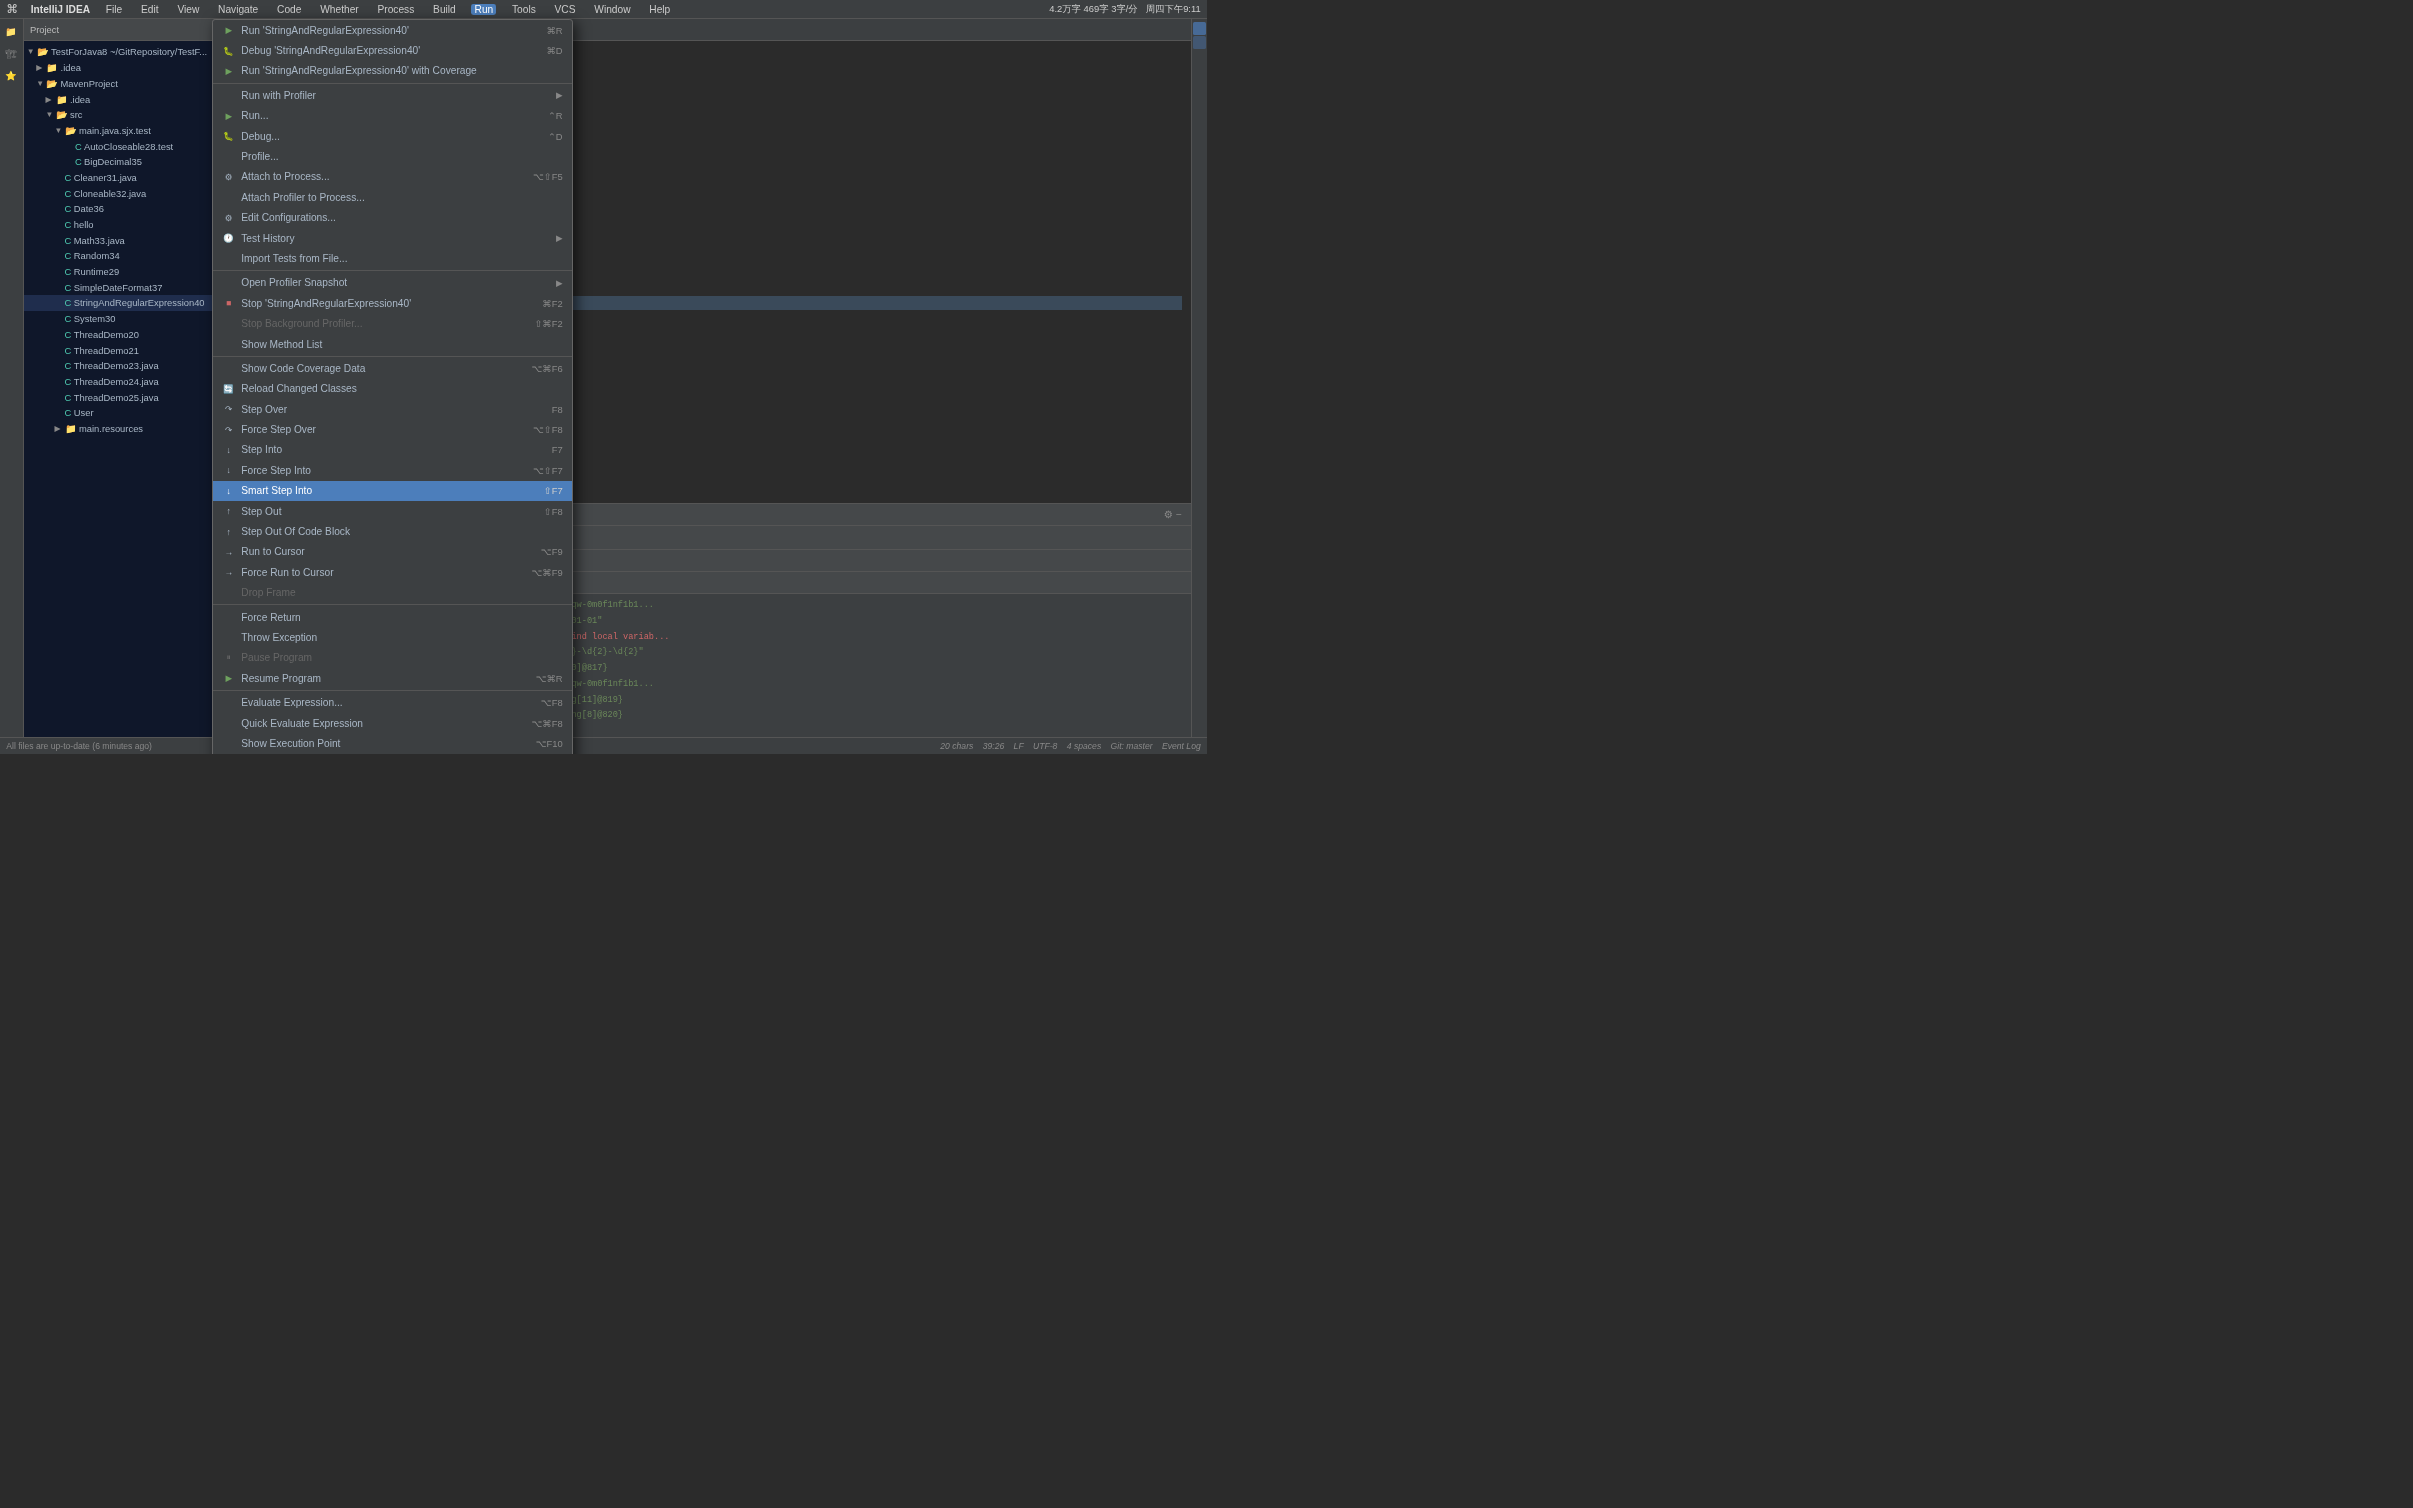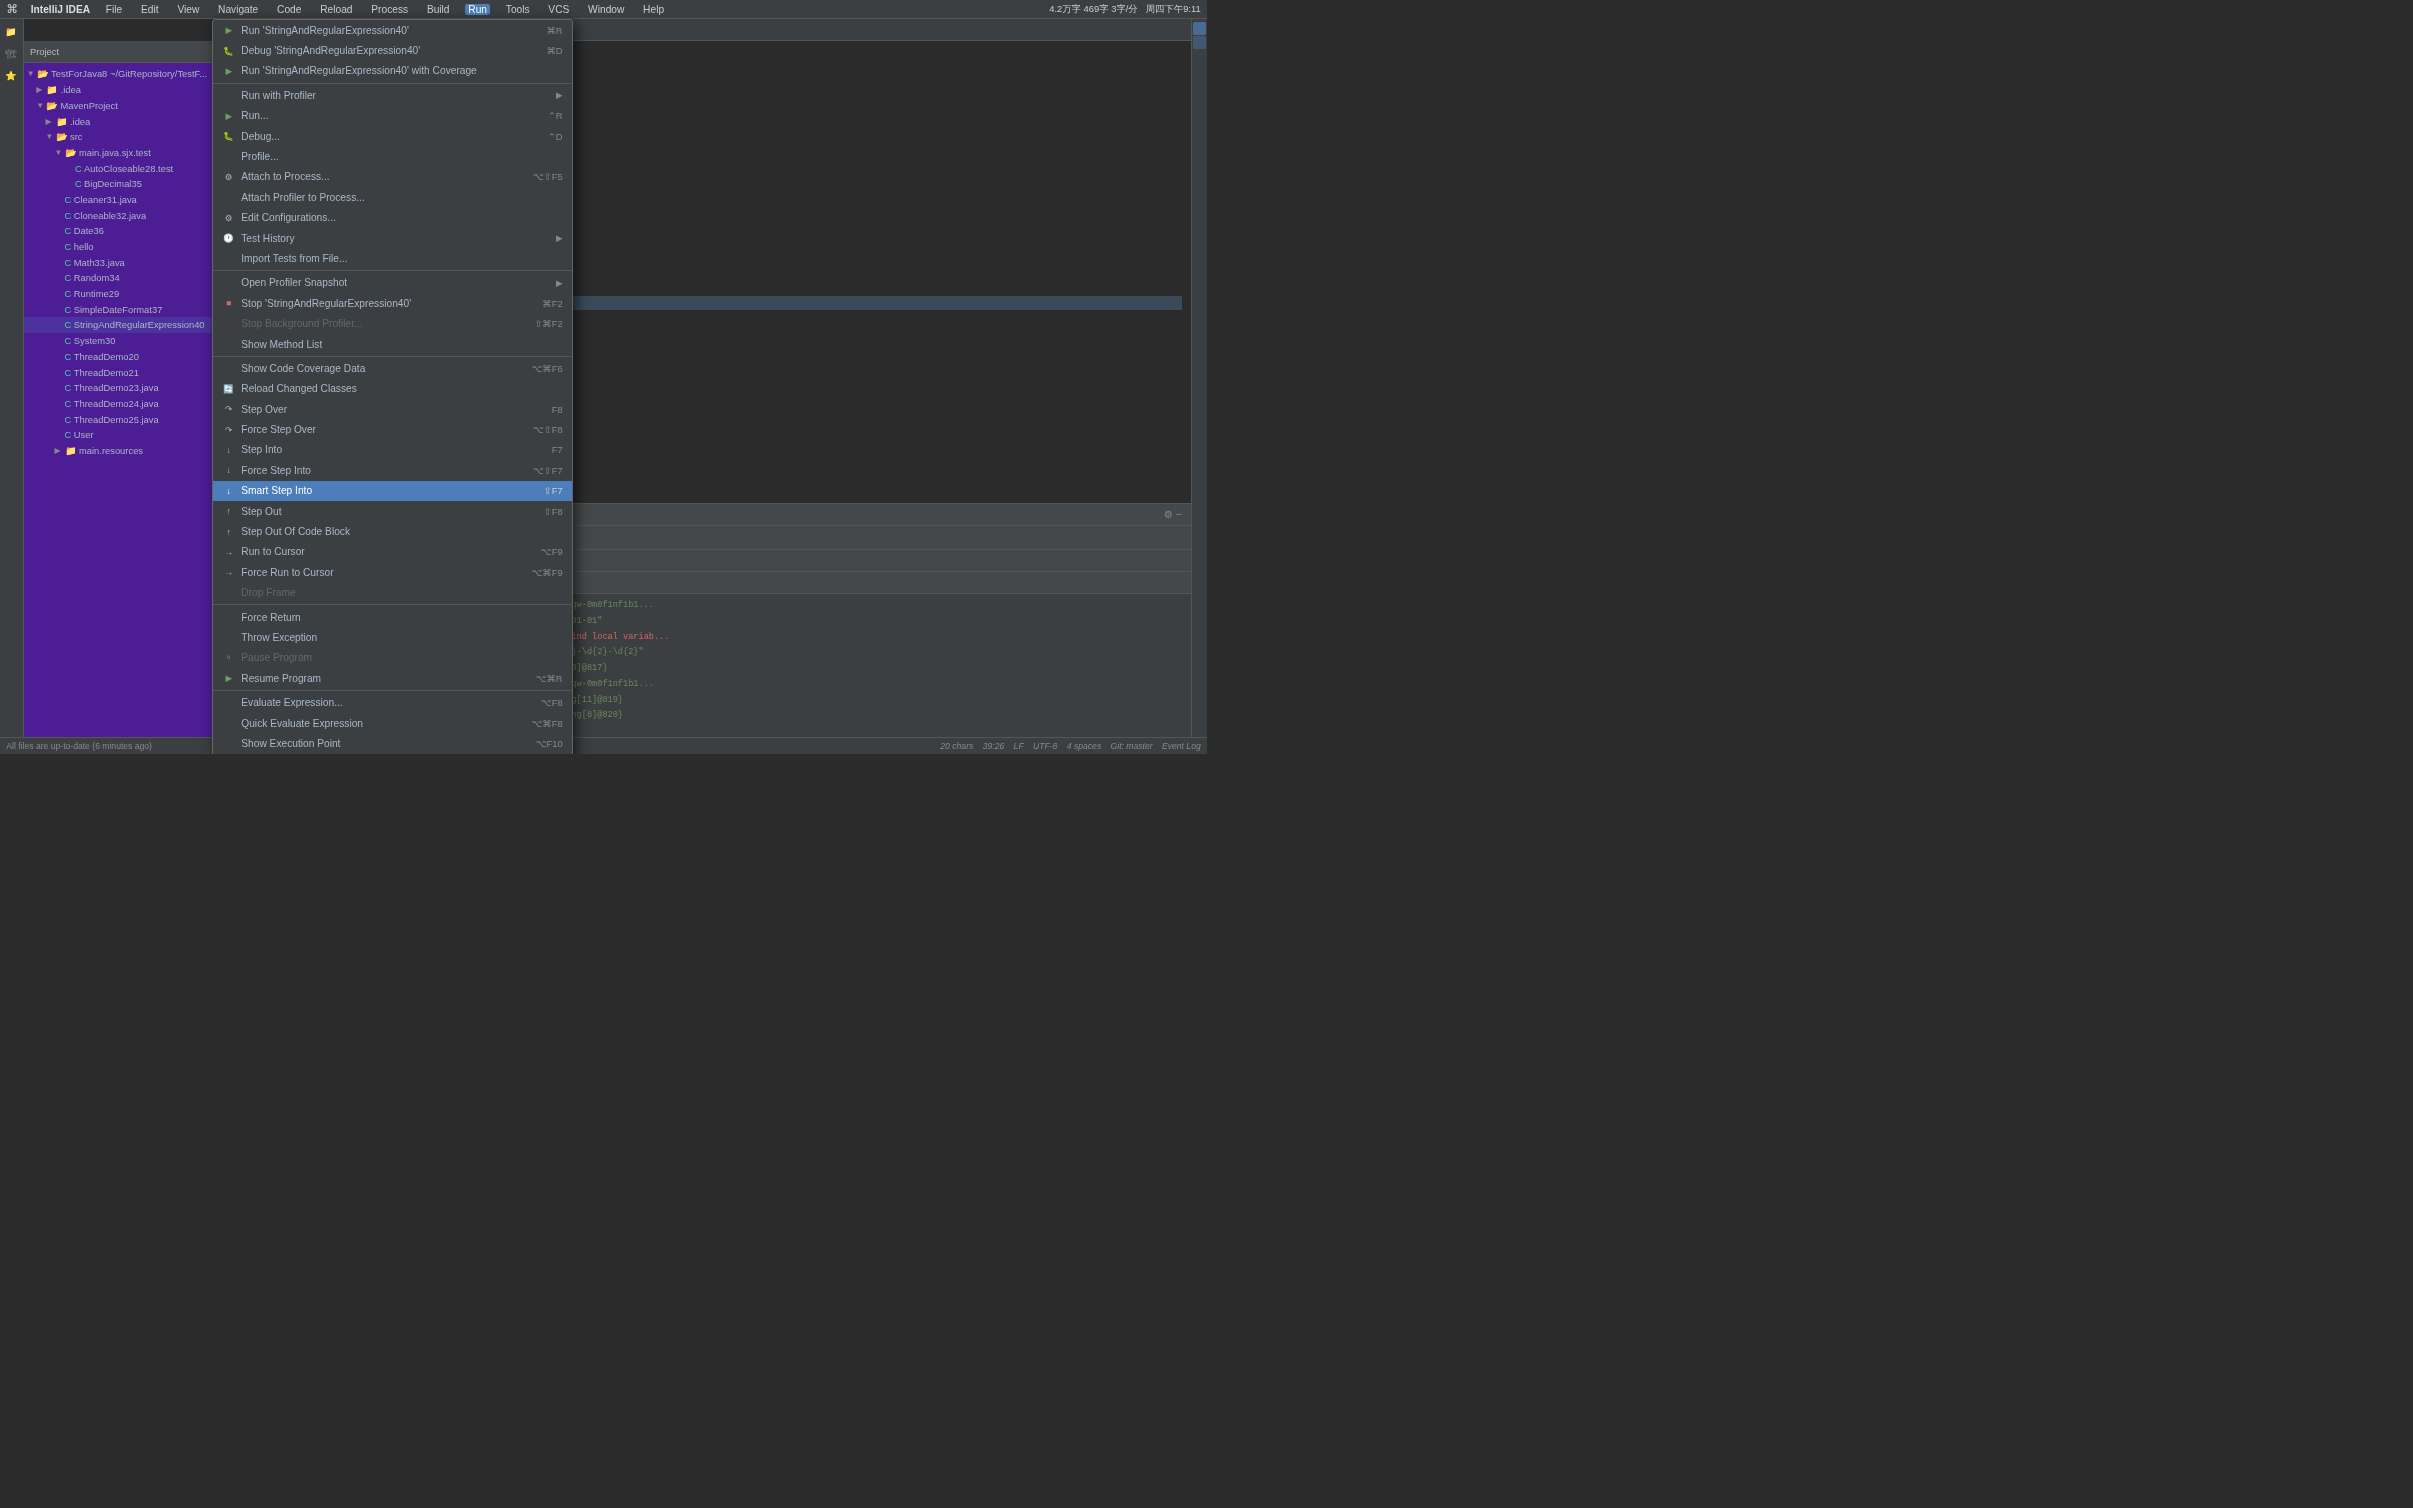--- a/index.html
+++ b/index.html
@@ -81,26 +81,25 @@
       color: #888;
       font-size: 9.4px;
       cursor: pointer;
       border-radius: 2.4px;
     }
     .sidebar-icon.active { color: #4c7ebb; }
 
     
     .project-panel {
       width: 196px;
-      background: #4c1d95;
+      background: #0f172a;
       border-right: 0.8px solid #555;
       display: flex;
       flex-direction: column;
       overflow: hidden;
-      margin-top: 22px;
     }
     .project-header {
       height: 22px;
       background: #45484a;
       display: flex;
       align-items: center;
       padding: 0 6.3px;
       font-size: 9.4px;
       color: #bbb;
       border-bottom: 0.8px solid #555;
@@ -494,21 +493,21 @@
 <body>
 
 <div class="menubar">
   <span class="menubar-apple">⌘</span>
   <span class="menubar-app">IntelliJ IDEA</span>
   <span class="menubar-item">File</span>
   <span class="menubar-item">Edit</span>
   <span class="menubar-item">View</span>
   <span class="menubar-item">Navigate</span>
   <span class="menubar-item">Code</span>
-  <span class="menubar-item">Reload</span>
+  <span class="menubar-item">Whether</span>
   <span class="menubar-item">Process</span>
   <span class="menubar-item">Build</span>
   <span class="menubar-item active">Run</span>
   <span class="menubar-item">Tools</span>
   <span class="menubar-item">VCS</span>
   <span class="menubar-item">Window</span>
   <span class="menubar-item">Help</span>
   <div class="menubar-right">
     <span>4.2万字  469字  3字/分</span>
     <span>周四下午9:11</span>

